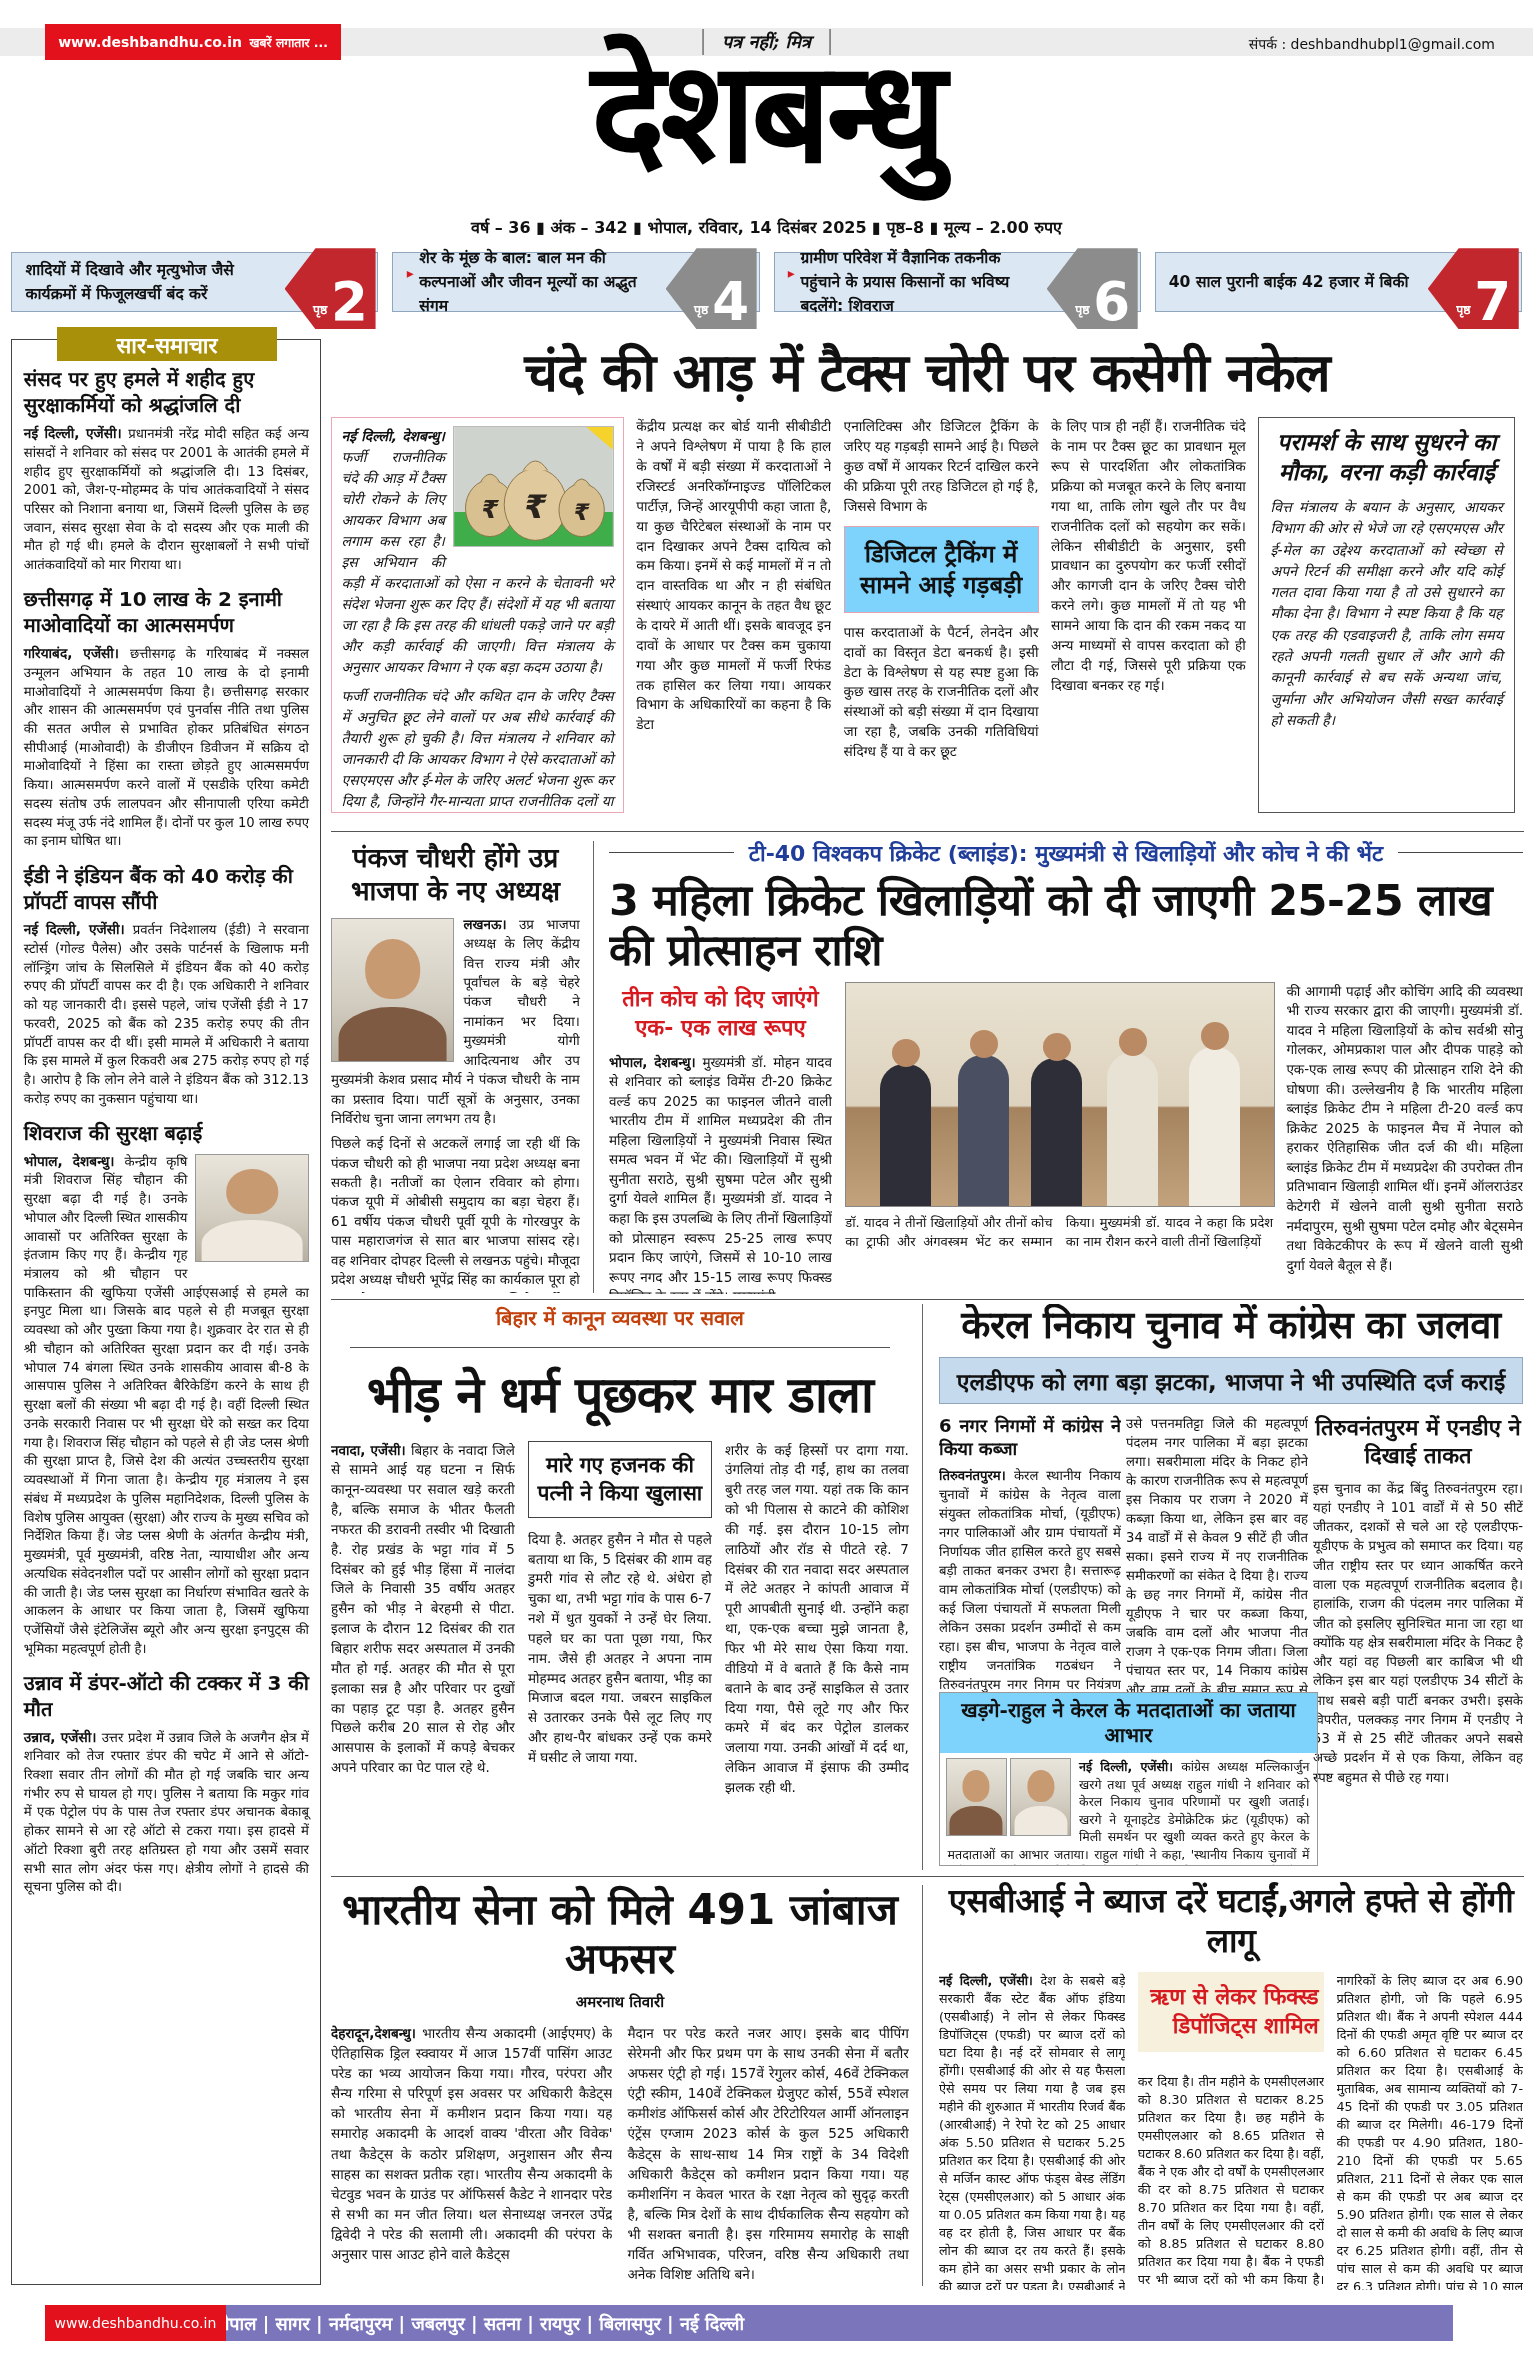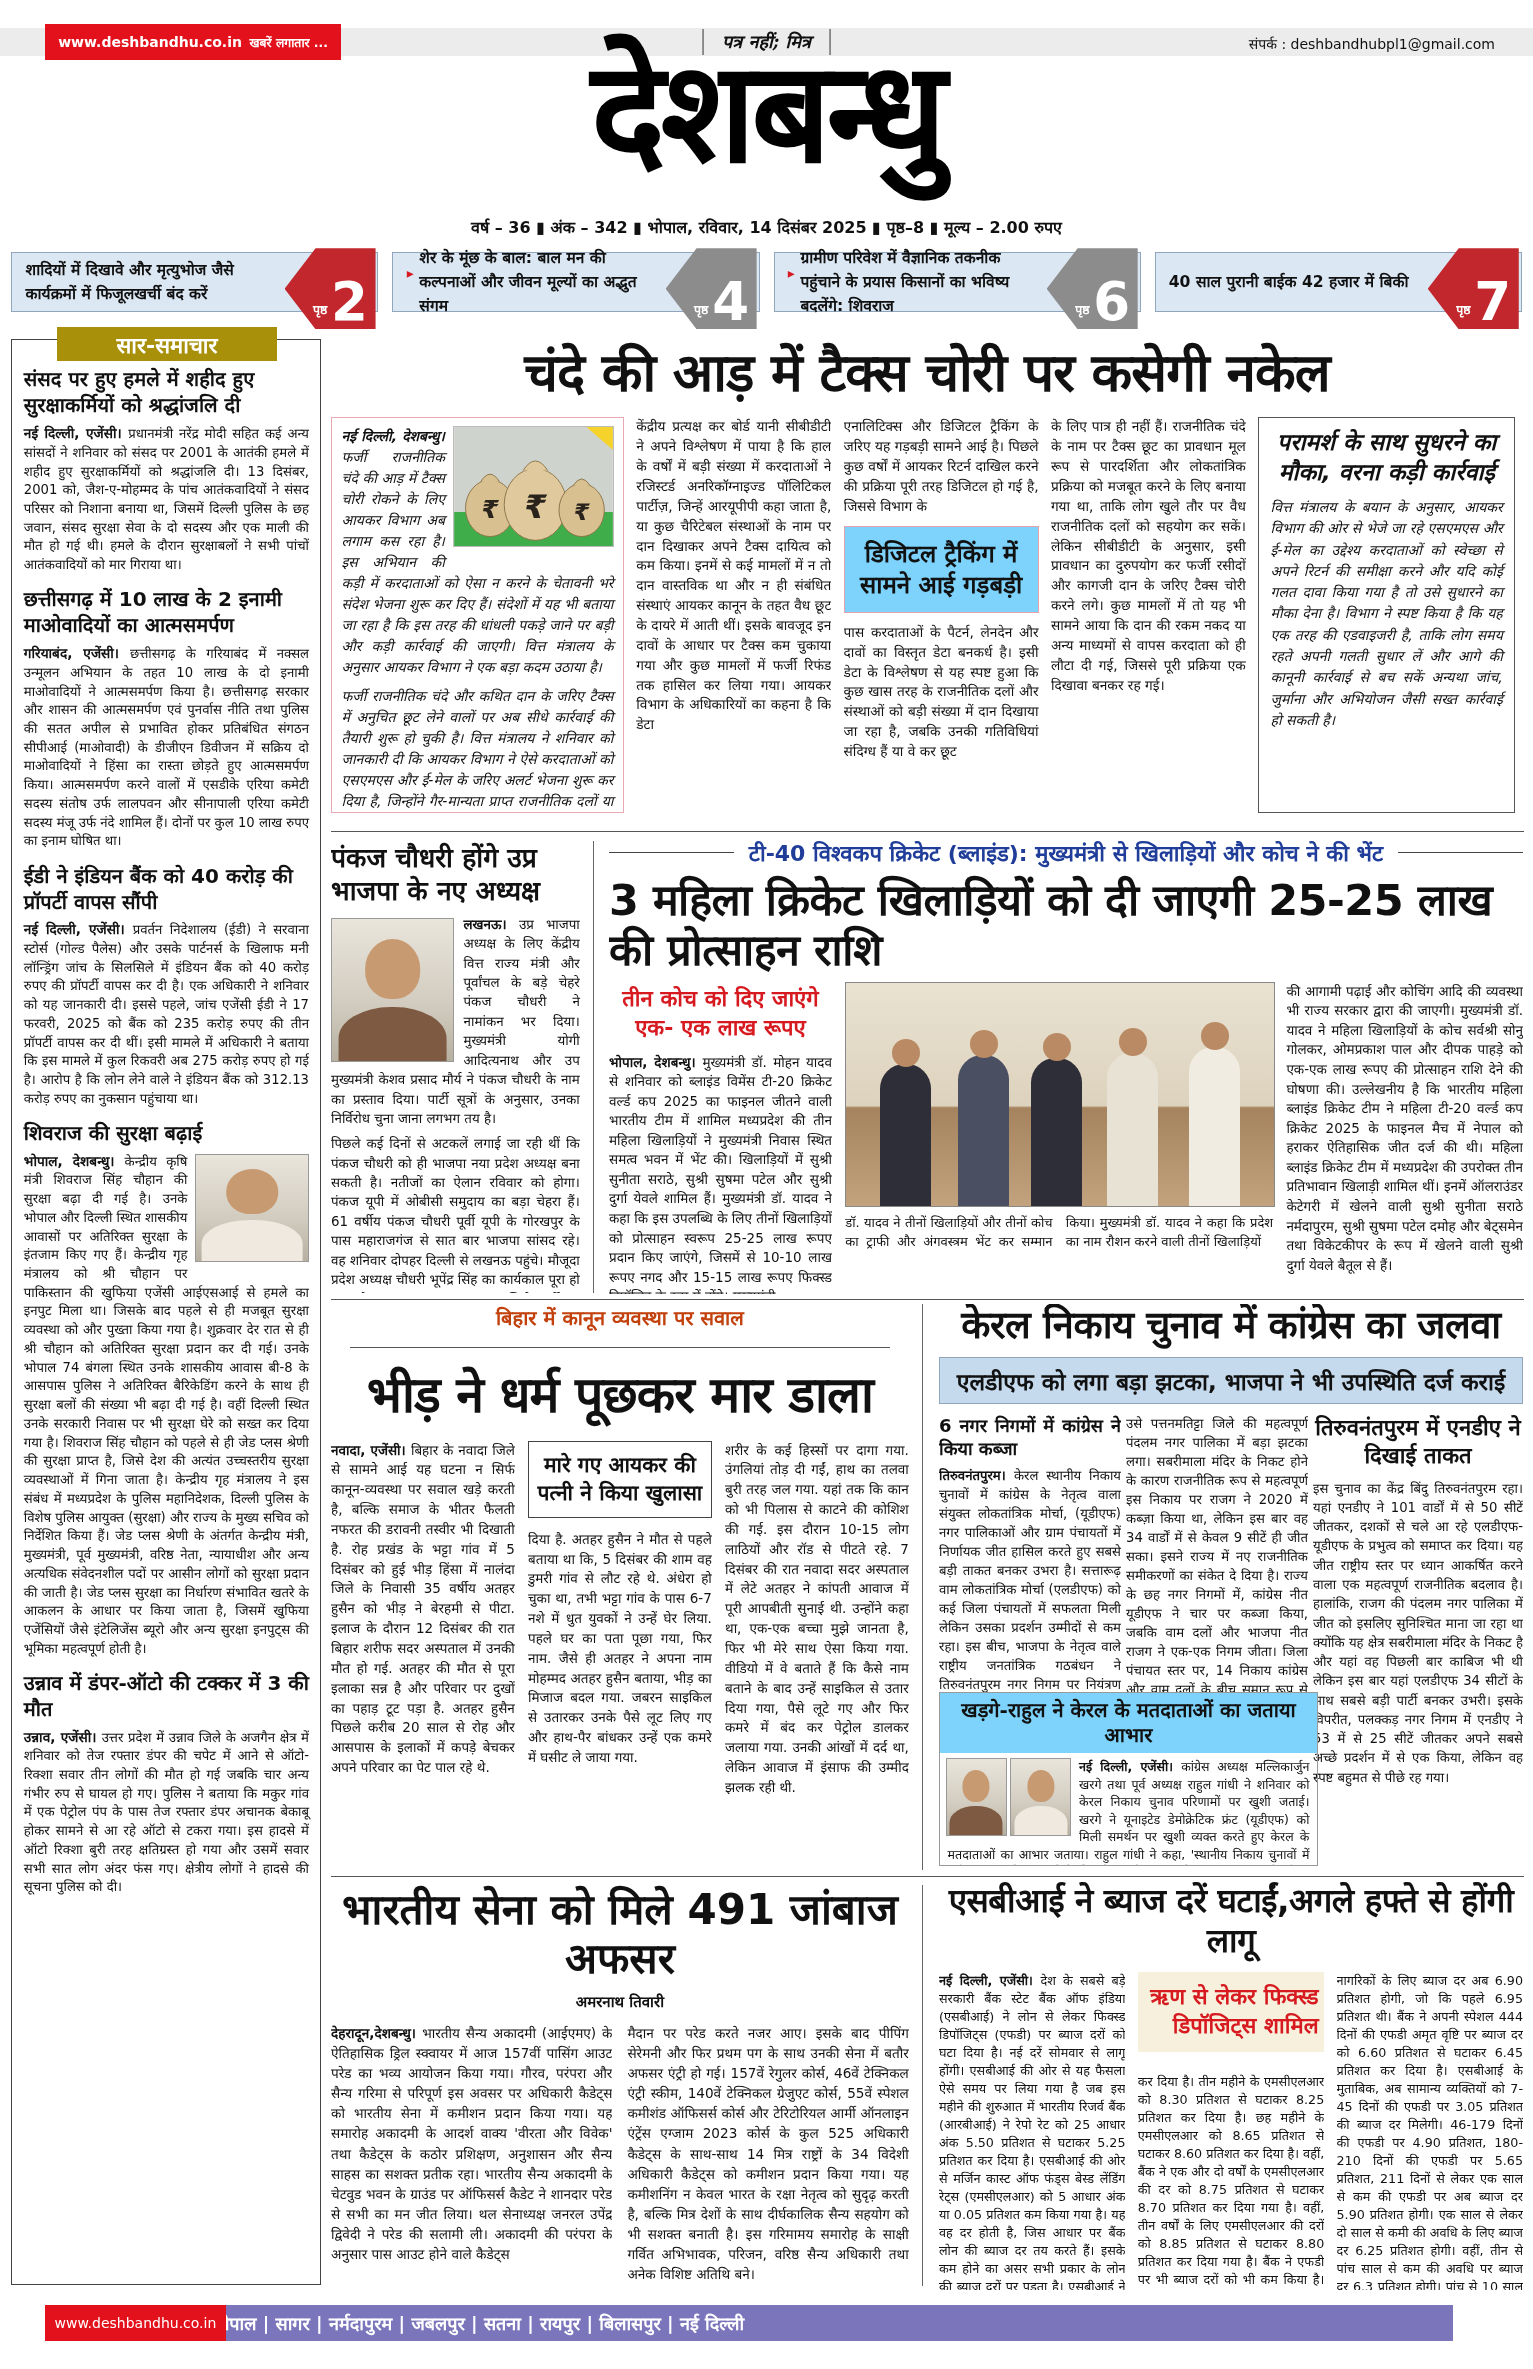--- a/index.html
+++ b/index.html
@@ -65,21 +65,21 @@
   .lead-box{background:#7dd3fc;border:1.9px solid #e8a2ae;padding:11.4px 5.7px;margin:9.5px 0;
             font-size:24px;font-weight:bold;text-align:center;line-height:1.3;}
   .lead-sidebox{width:257px;border:1.9px solid #555;padding:9.5px 11.4px;box-sizing:border-box;overflow:hidden;}
   .lead-sidebox h3{font-size:23px;font-style:italic;font-weight:bold;text-align:center;line-height:1.3;margin:0 0 9.5px;}
   .lead-sidebox p{font-style:italic;font-size:14px;line-height:1.52;text-align:justify;margin:0;}
 
   
   .band2{position:absolute;left:331px;top:837px;width:1192px;height:460px;}
   .pankaj{position:absolute;left:0;top:3.8px;width:263px;height:452px;border-right:0.9px solid #666;
           padding-right:13.2px;box-sizing:border-box;overflow:hidden;}
-  .pankaj h2{font-size:26.5px;font-weight:bold;line-height:1.25;text-align:left;margin:0 0 7.6px;}
+  .pankaj h2{font-size:26.5px;font-weight:bold;line-height:1.25;text-align:center;margin:0 0 7.6px;}
   .pankaj .portrait{float:left;width:121px;height:142px;margin:3.8px 9.5px 3.8px 0;}
   .pankaj p{font-size:13.4px;line-height:1.45;text-align:justify;margin:0 0 5.7px;}
 
   .cricket{position:absolute;left:278px;top:0;right:0;height:460px;overflow:hidden;}
   .cricket-kicker{display:flex;align-items:center;gap:15px;color:#1f3d99;font-weight:bold;font-size:22px;}
   .cricket-kicker::before,.cricket-kicker::after{content:"";flex:1;border-top:1.9px solid #444;}
   .cricket h1{font-size:43px;font-weight:bold;line-height:1.18;margin:7.6px 0 5.7px;letter-spacing:-0.5px;}
   .cricket-row{display:flex;gap:13.2px;margin-top:3.8px;height:312px;overflow:hidden;}
   .cr-col1{width:223px;overflow:hidden;}
   .cr-sub{color:#d71920;font-size:22px;font-weight:bold;text-align:center;line-height:1.35;margin:1.9px 0 9.5px;}
@@ -303,21 +303,21 @@
 
   <div class="band3">
     <div class="mob">
       <div class="mob-kicker">बिहार में कानून व्यवस्था पर सवाल</div>
       <h1>भीड़ ने धर्म पूछकर मार डाला</h1>
       <div class="mob-cols">
         <div class="mob-col">
           <b class="inline-src">नवादा, एजेंसी। </b><span>बिहार के नवादा जिले से सामने आई यह घटना न सिर्फ कानून-व्यवस्था पर सवाल खड़े करती है, बल्कि समाज के भीतर फैलती नफरत की डरावनी तस्वीर भी दिखाती है. रोह प्रखंड के भट्टा गांव में 5 दिसंबर को हुई भीड़ हिंसा में नालंदा जिले के निवासी 35 वर्षीय अतहर हुसैन को भीड़ ने बेरहमी से पीटा. इलाज के दौरान 12 दिसंबर की रात बिहार शरीफ सदर अस्पताल में उनकी मौत हो गई. अतहर की मौत से पूरा इलाका सन्न है और परिवार पर दुखों का पहाड़ टूट पड़ा है. अतहर हुसैन पिछले करीब 20 साल से रोह और आसपास के इलाकों में कपड़े बेचकर अपने परिवार का पेट पाल रहे थे.</span>
         </div>
         <div class="mob-col">
-          <div class="mob-box">मारे गए आयकर की पत्नी ने किया खुलासा</div>
+          <div class="mob-box">मारे गए हजनक की पत्नी ने किया खुलासा</div>
           <span>दिया है. अतहर हुसैन ने मौत से पहले बताया था कि, 5 दिसंबर की शाम वह डुमरी गांव से लौट रहे थे. अंधेरा हो चुका था, तभी भट्टा गांव के पास 6-7 नशे में धुत युवकों ने उन्हें घेर लिया. पहले घर का पता पूछा गया, फिर नाम. जैसे ही अतहर ने अपना नाम मोहम्मद अतहर हुसैन बताया, भीड़ का मिजाज बदल गया. जबरन साइकिल से उतारकर उनके पैसे लूट लिए गए और हाथ-पैर बांधकर उन्हें एक कमरे में घसीट ले जाया गया.</span>
         </div>
         <div class="mob-col">शरीर के कई हिस्सों पर दागा गया. उंगलियां तोड़ दी गईं, हाथ का तलवा बुरी तरह जल गया. यहां तक कि कान को भी पिलास से काटने की कोशिश की गई. इस दौरान 10-15 लोग लाठियों और रॉड से पीटते रहे. 7 दिसंबर की रात नवादा सदर अस्पताल में लेटे अतहर ने कांपती आवाज में पूरी आपबीती सुनाई थी. उन्होंने कहा था, एक-एक बच्चा मुझे जानता है, फिर भी मेरे साथ ऐसा किया गया. वीडियो में वे बताते हैं कि कैसे नाम बताने के बाद उन्हें साइकिल से उतार दिया गया, पैसे लूटे गए और फिर कमरे में बंद कर पेट्रोल डालकर जलाया गया. उनकी आंखों में दर्द था, लेकिन आवाज में इंसाफ की उम्मीद झलक रही थी.</div>
       </div>
     </div>
     <div class="kerala">
       <h1>केरल निकाय चुनाव में कांग्रेस का जलवा</h1>
       <div class="kerala-sub">एलडीएफ को लगा बड़ा झटका, भाजपा ने भी उपस्थिति दर्ज कराई</div>
       <div class="kerala-row">
         <div class="k-col">

